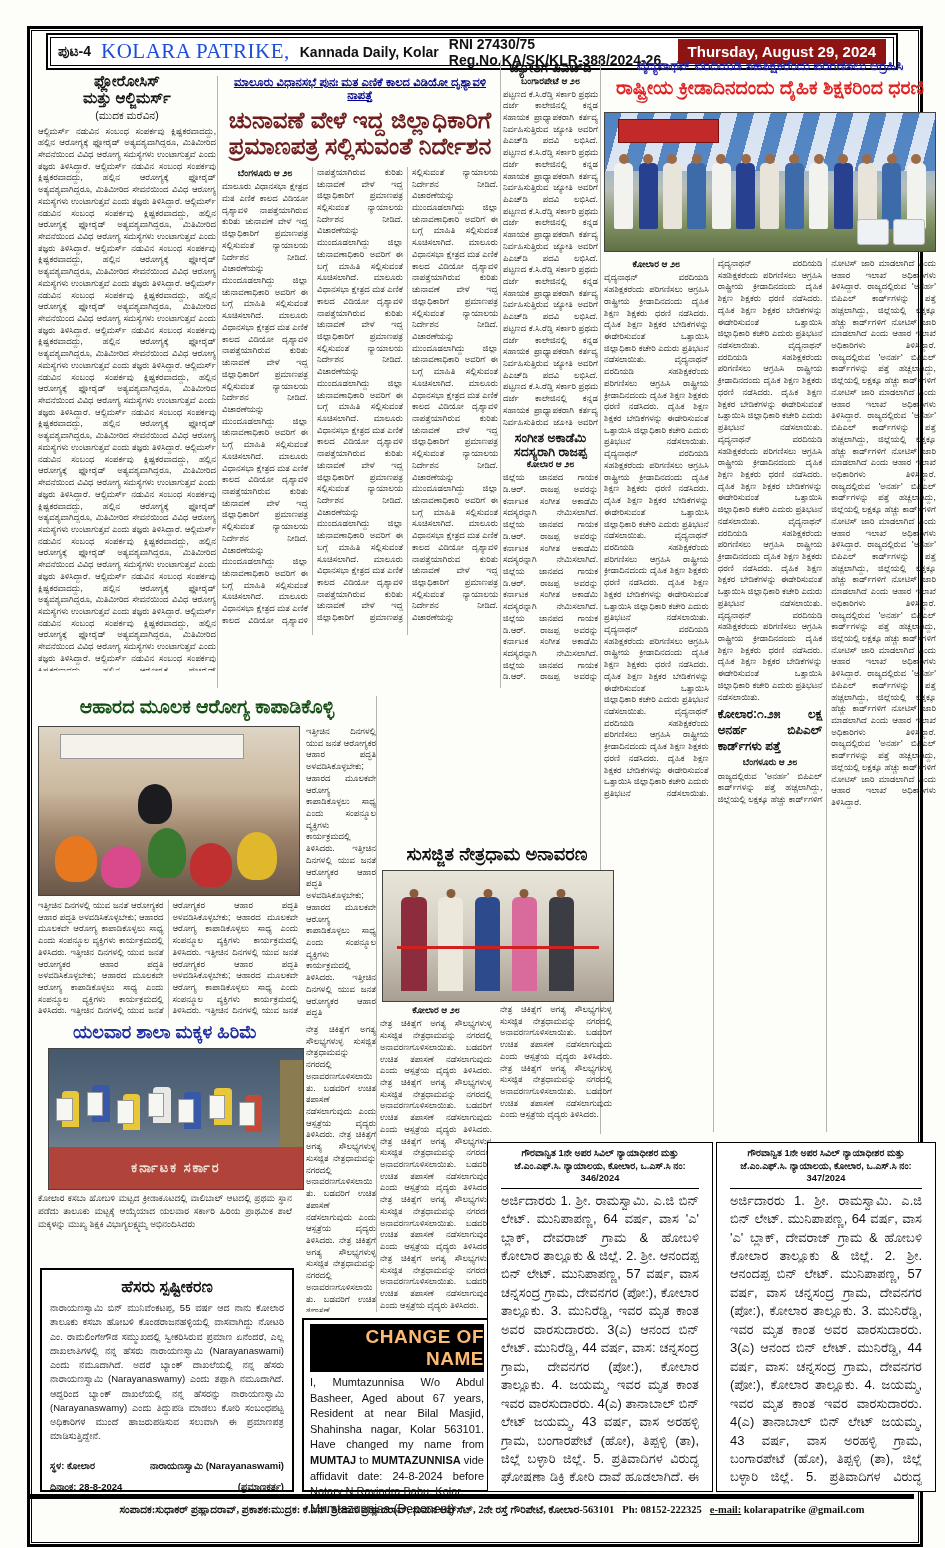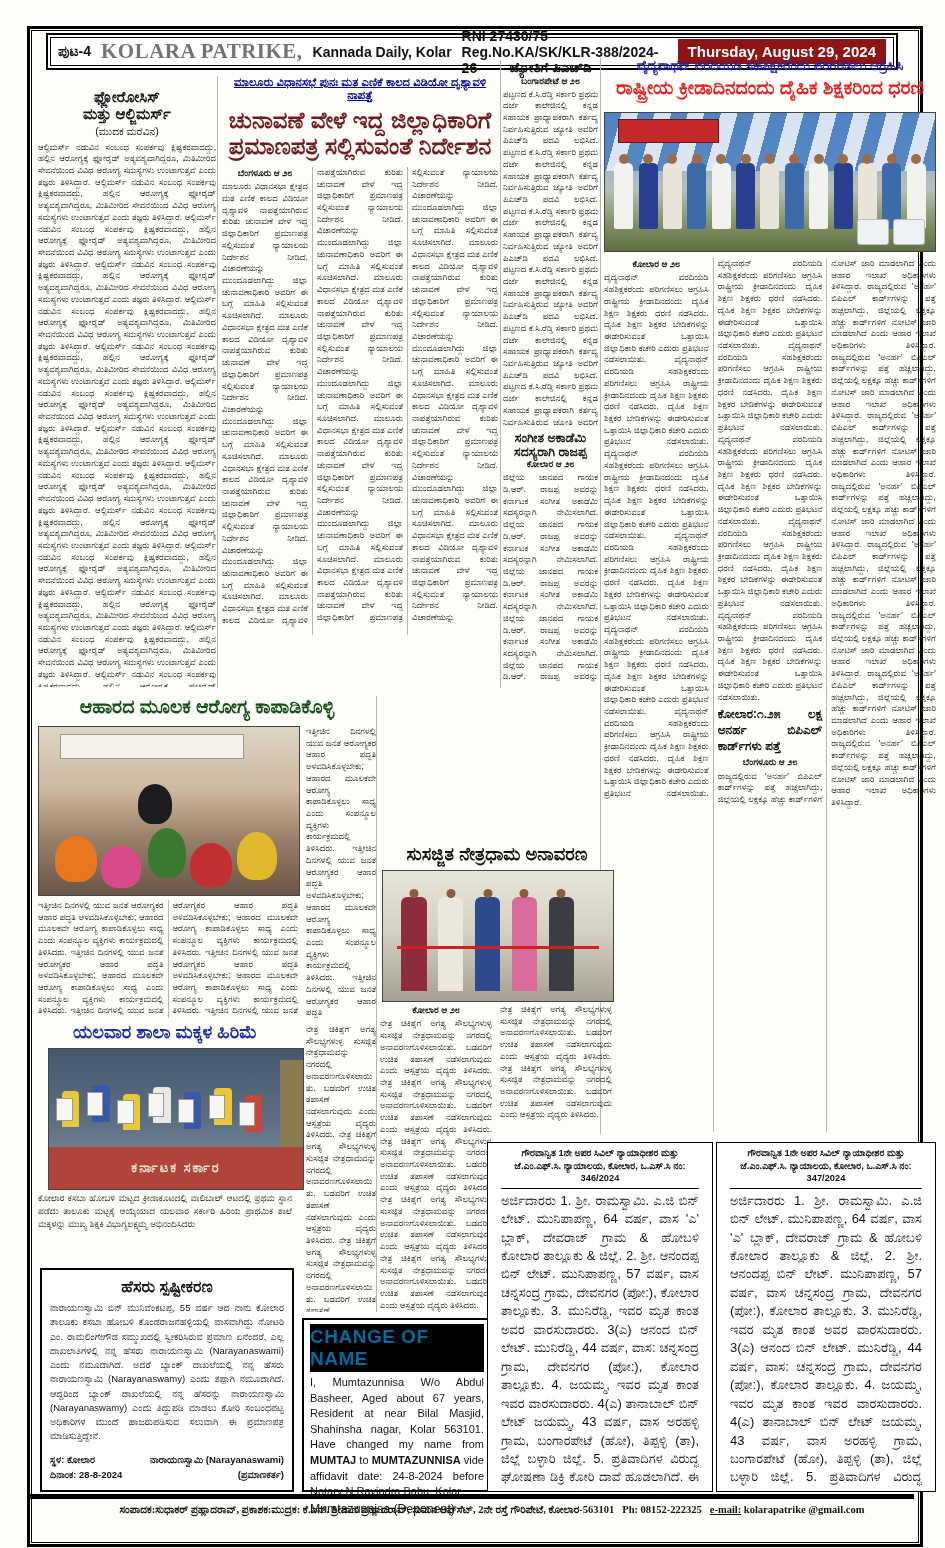--- a/index.html
+++ b/index.html
@@ -5,21 +5,21 @@
   html,body{margin:0;padding:0;background:#e8e8e4;}
   #page{position:relative;width:945px;height:1548px;background:#fdfdfa;margin:0 auto;
         font-family:"Liberation Sans","DejaVu Sans",sans-serif;color:#111;overflow:hidden;}
   .frame{position:absolute;left:27px;top:26px;width:890px;height:1515px;
          border:3px solid #000;box-shadow:inset 0 0 0 1px #fff,inset 0 0 0 2px #000;pointer-events:none;}
   
   .masthead{position:absolute;left:46px;top:33px;width:852px;height:37px;background:#fff;
             border:2px solid #000;box-shadow:inset 0 0 0 2px #fff,inset 0 0 0 3px #000;
             display:flex;align-items:center;gap:10px;padding:0 10px;box-sizing:border-box;}
   .m-page{font-weight:bold;font-size:14px;}
-  .m-title{color:#737373;font-weight:bold;font-size:21px;letter-spacing:.5px;font-family:"Liberation Serif","DejaVu Serif",serif;}
+  .m-title{color:#1d4ed8;font-weight:normal;font-size:21px;letter-spacing:.5px;font-family:"Liberation Serif","DejaVu Serif",serif;}
   .m-tag{font-weight:bold;font-size:14px;}
   .m-reg{font-weight:bold;font-size:14px;flex:1;}
   .m-date{background:#8e1414;color:#fff;font-weight:bold;font-size:15px;padding:4px 10px;white-space:nowrap;}
   
   .body-txt{font-size:8.5px;line-height:1.38;text-align:justify;overflow:hidden;word-break:break-word;}
   .dateline{font-weight:bold;text-align:center;font-size:9px;margin:0 0 2px 0;}
   .cols3{column-count:3;column-gap:9px;column-rule:1px solid #b5b5b0;}
   .cols2{column-count:2;column-gap:9px;column-rule:1px solid #b5b5b0;}
   .abs{position:absolute;box-sizing:border-box;}
   .hd{font-weight:bold;text-align:center;line-height:1.15;}
@@ -68,23 +68,23 @@
   .kid::after{content:'';position:absolute;top:18%;left:-30%;width:80%;height:60%;background:#f6f6f2;border:1px solid #999;}
   .wall{position:absolute;left:0;right:0;bottom:0;height:30%;background:#b0443a;
         display:flex;align-items:center;justify-content:center;color:#efe3d8;font-weight:bold;font-size:13px;letter-spacing:2px;}
   .graffiti{position:absolute;left:6%;bottom:18%;color:#cfd8e2;font-weight:bold;font-size:11px;letter-spacing:1px;}
   .khaki{position:absolute;right:0;top:8%;width:9%;height:92%;background:#8a7c50;}
   .caption{font-size:9px;line-height:1.45;text-align:justify;overflow:hidden;}
   
   .name-box{border:2px solid #000;padding:6px 8px;background:#fff;}
   .nb-title{font-size:16px;font-weight:bold;text-align:center;margin:2px 0 5px 0;}
   .nb-body{font-size:9.5px;line-height:1.5;text-align:justify;overflow:hidden;height:150px;}
-  .nb-row{display:flex;justify-content:space-between;font-size:9.5px;font-weight:bold;margin-top:3px;}
+  .nb-row{display:flex;justify-content:space-between;font-size:9.5px;font-weight:bold;margin-top:9px;}
   .change-box{border:2.5px solid #000;background:#fff;padding:4px 6px;}
-  .cb-title{background:#000;color:#0369a1;font-weight:bold;font-size:19px;text-align:left;padding:2px 0;letter-spacing:.5px;}
+  .cb-title{background:#000;color:#fdba74;font-weight:bold;font-size:19px;text-align:right;padding:2px 0;letter-spacing:.5px;}
   .cb-body{font-size:11px;line-height:1.42;text-align:justify;margin-top:3px;}
   .cb-sign{font-size:12.3px;margin-top:2px;}
   .legal{border:1.5px solid #000;background:#fff;padding:4px 13px;}
   .lg-hd{font-size:9.3px;font-weight:bold;text-align:center;line-height:1.35;border-bottom:1px solid #000;padding-bottom:3px;margin-bottom:3px;}
   .lg-body{font-size:13px;line-height:1.42;text-align:justify;overflow:hidden;}
   
   .footbar{position:absolute;left:30px;top:1494px;width:884px;height:5px;background:#000;}
   .footer{position:absolute;left:30px;top:1504px;width:884px;text-align:center;font-size:10.5px;font-weight:bold;
           font-family:"Liberation Serif","DejaVu Serif",serif;padding-left:20px;}
   .footer .em{text-decoration:underline;}
@@ -96,21 +96,21 @@
   <div class="frame"></div>
 
   <div class="masthead">
     <span class="m-page">ಪುಟ-4</span>
     <span class="m-title">KOLARA PATRIKE,</span>
     <span class="m-tag">Kannada Daily, Kolar</span>
     <span class="m-reg">RNI 27430/75 Reg.No.KA/SK/KLR-388/2024-26</span>
     <span class="m-date">Thursday, August 29, 2024</span>
   </div>
 
-  <div class="abs" style="left:38px;top:88px;width:178px;height:612px;">
+  <div class="abs" style="left:38px;top:72px;width:178px;height:612px;">
     <div class="hd la-title">ಫ್ಲೋರೋಸಿಸ್</div>
     <div class="hd la-title">ಮತ್ತು ಆಲ್ಜಿಮರ್ಸ್</div>
     <div class="la-sub">(ಮುದಕ ಮರೆವಿನ)</div>
     <div class="body-txt" style="height:545px;">ಆಲ್ಜಿಮರ್ಸ್ ನಡುವಿನ ಸಂಬಂಧ ಸಂಪರ್ಕವು ಕ್ಲಿಷ್ಟಕರವಾದದ್ದು, ಹಲ್ಲಿನ ಆರೋಗ್ಯಕ್ಕೆ ಫ್ಲೋರೈಡ್ ಅತ್ಯವಶ್ಯವಾಗಿದ್ದರೂ, ಮಿತಿಮೀರಿದ ಸೇವನೆಯಿಂದ ವಿವಿಧ ಆರೋಗ್ಯ ಸಮಸ್ಯೆಗಳು ಉಂಟಾಗುತ್ತವೆ ಎಂದು ತಜ್ಞರು ತಿಳಿಸಿದ್ದಾರೆ. ಆಲ್ಜಿಮರ್ಸ್ ನಡುವಿನ ಸಂಬಂಧ ಸಂಪರ್ಕವು ಕ್ಲಿಷ್ಟಕರವಾದದ್ದು, ಹಲ್ಲಿನ ಆರೋಗ್ಯಕ್ಕೆ ಫ್ಲೋರೈಡ್ ಅತ್ಯವಶ್ಯವಾಗಿದ್ದರೂ, ಮಿತಿಮೀರಿದ ಸೇವನೆಯಿಂದ ವಿವಿಧ ಆರೋಗ್ಯ ಸಮಸ್ಯೆಗಳು ಉಂಟಾಗುತ್ತವೆ ಎಂದು ತಜ್ಞರು ತಿಳಿಸಿದ್ದಾರೆ. ಆಲ್ಜಿಮರ್ಸ್ ನಡುವಿನ ಸಂಬಂಧ ಸಂಪರ್ಕವು ಕ್ಲಿಷ್ಟಕರವಾದದ್ದು, ಹಲ್ಲಿನ ಆರೋಗ್ಯಕ್ಕೆ ಫ್ಲೋರೈಡ್ ಅತ್ಯವಶ್ಯವಾಗಿದ್ದರೂ, ಮಿತಿಮೀರಿದ ಸೇವನೆಯಿಂದ ವಿವಿಧ ಆರೋಗ್ಯ ಸಮಸ್ಯೆಗಳು ಉಂಟಾಗುತ್ತವೆ ಎಂದು ತಜ್ಞರು ತಿಳಿಸಿದ್ದಾರೆ. ಆಲ್ಜಿಮರ್ಸ್ ನಡುವಿನ ಸಂಬಂಧ ಸಂಪರ್ಕವು ಕ್ಲಿಷ್ಟಕರವಾದದ್ದು, ಹಲ್ಲಿನ ಆರೋಗ್ಯಕ್ಕೆ ಫ್ಲೋರೈಡ್ ಅತ್ಯವಶ್ಯವಾಗಿದ್ದರೂ, ಮಿತಿಮೀರಿದ ಸೇವನೆಯಿಂದ ವಿವಿಧ ಆರೋಗ್ಯ ಸಮಸ್ಯೆಗಳು ಉಂಟಾಗುತ್ತವೆ ಎಂದು ತಜ್ಞರು ತಿಳಿಸಿದ್ದಾರೆ. ಆಲ್ಜಿಮರ್ಸ್ ನಡುವಿನ ಸಂಬಂಧ ಸಂಪರ್ಕವು ಕ್ಲಿಷ್ಟಕರವಾದದ್ದು, ಹಲ್ಲಿನ ಆರೋಗ್ಯಕ್ಕೆ ಫ್ಲೋರೈಡ್ ಅತ್ಯವಶ್ಯವಾಗಿದ್ದರೂ, ಮಿತಿಮೀರಿದ ಸೇವನೆಯಿಂದ ವಿವಿಧ ಆರೋಗ್ಯ ಸಮಸ್ಯೆಗಳು ಉಂಟಾಗುತ್ತವೆ ಎಂದು ತಜ್ಞರು ತಿಳಿಸಿದ್ದಾರೆ. ಆಲ್ಜಿಮರ್ಸ್ ನಡುವಿನ ಸಂಬಂಧ ಸಂಪರ್ಕವು ಕ್ಲಿಷ್ಟಕರವಾದದ್ದು, ಹಲ್ಲಿನ ಆರೋಗ್ಯಕ್ಕೆ ಫ್ಲೋರೈಡ್ ಅತ್ಯವಶ್ಯವಾಗಿದ್ದರೂ, ಮಿತಿಮೀರಿದ ಸೇವನೆಯಿಂದ ವಿವಿಧ ಆರೋಗ್ಯ ಸಮಸ್ಯೆಗಳು ಉಂಟಾಗುತ್ತವೆ ಎಂದು ತಜ್ಞರು ತಿಳಿಸಿದ್ದಾರೆ. ಆಲ್ಜಿಮರ್ಸ್ ನಡುವಿನ ಸಂಬಂಧ ಸಂಪರ್ಕವು ಕ್ಲಿಷ್ಟಕರವಾದದ್ದು, ಹಲ್ಲಿನ ಆರೋಗ್ಯಕ್ಕೆ ಫ್ಲೋರೈಡ್ ಅತ್ಯವಶ್ಯವಾಗಿದ್ದರೂ, ಮಿತಿಮೀರಿದ ಸೇವನೆಯಿಂದ ವಿವಿಧ ಆರೋಗ್ಯ ಸಮಸ್ಯೆಗಳು ಉಂಟಾಗುತ್ತವೆ ಎಂದು ತಜ್ಞರು ತಿಳಿಸಿದ್ದಾರೆ. ಆಲ್ಜಿಮರ್ಸ್ ನಡುವಿನ ಸಂಬಂಧ ಸಂಪರ್ಕವು ಕ್ಲಿಷ್ಟಕರವಾದದ್ದು, ಹಲ್ಲಿನ ಆರೋಗ್ಯಕ್ಕೆ ಫ್ಲೋರೈಡ್ ಅತ್ಯವಶ್ಯವಾಗಿದ್ದರೂ, ಮಿತಿಮೀರಿದ ಸೇವನೆಯಿಂದ ವಿವಿಧ ಆರೋಗ್ಯ ಸಮಸ್ಯೆಗಳು ಉಂಟಾಗುತ್ತವೆ ಎಂದು ತಜ್ಞರು ತಿಳಿಸಿದ್ದಾರೆ. ಆಲ್ಜಿಮರ್ಸ್ ನಡುವಿನ ಸಂಬಂಧ ಸಂಪರ್ಕವು ಕ್ಲಿಷ್ಟಕರವಾದದ್ದು, ಹಲ್ಲಿನ ಆರೋಗ್ಯಕ್ಕೆ ಫ್ಲೋರೈಡ್ ಅತ್ಯವಶ್ಯವಾಗಿದ್ದರೂ, ಮಿತಿಮೀರಿದ ಸೇವನೆಯಿಂದ ವಿವಿಧ ಆರೋಗ್ಯ ಸಮಸ್ಯೆಗಳು ಉಂಟಾಗುತ್ತವೆ ಎಂದು ತಜ್ಞರು ತಿಳಿಸಿದ್ದಾರೆ. ಆಲ್ಜಿಮರ್ಸ್ ನಡುವಿನ ಸಂಬಂಧ ಸಂಪರ್ಕವು ಕ್ಲಿಷ್ಟಕರವಾದದ್ದು, ಹಲ್ಲಿನ ಆರೋಗ್ಯಕ್ಕೆ ಫ್ಲೋರೈಡ್ ಅತ್ಯವಶ್ಯವಾಗಿದ್ದರೂ, ಮಿತಿಮೀರಿದ ಸೇವನೆಯಿಂದ ವಿವಿಧ ಆರೋಗ್ಯ ಸಮಸ್ಯೆಗಳು ಉಂಟಾಗುತ್ತವೆ ಎಂದು ತಜ್ಞರು ತಿಳಿಸಿದ್ದಾರೆ. ಆಲ್ಜಿಮರ್ಸ್ ನಡುವಿನ ಸಂಬಂಧ ಸಂಪರ್ಕವು ಕ್ಲಿಷ್ಟಕರವಾದದ್ದು, ಹಲ್ಲಿನ ಆರೋಗ್ಯಕ್ಕೆ ಫ್ಲೋರೈಡ್ ಅತ್ಯವಶ್ಯವಾಗಿದ್ದರೂ, ಮಿತಿಮೀರಿದ ಸೇವನೆಯಿಂದ ವಿವಿಧ ಆರೋಗ್ಯ ಸಮಸ್ಯೆಗಳು ಉಂಟಾಗುತ್ತವೆ ಎಂದು ತಜ್ಞರು ತಿಳಿಸಿದ್ದಾರೆ. ಆಲ್ಜಿಮರ್ಸ್ ನಡುವಿನ ಸಂಬಂಧ ಸಂಪರ್ಕವು ಕ್ಲಿಷ್ಟಕರವಾದದ್ದು, ಹಲ್ಲಿನ ಆರೋಗ್ಯಕ್ಕೆ ಫ್ಲೋರೈಡ್ ಅತ್ಯವಶ್ಯವಾಗಿದ್ದರೂ, ಮಿತಿಮೀರಿದ ಸೇವನೆಯಿಂದ ವಿವಿಧ ಆರೋಗ್ಯ ಸಮಸ್ಯೆಗಳು ಉಂಟಾಗುತ್ತವೆ ಎಂದು ತಜ್ಞರು ತಿಳಿಸಿದ್ದಾರೆ. ಆಲ್ಜಿಮರ್ಸ್ ನಡುವಿನ ಸಂಬಂಧ ಸಂಪರ್ಕವು ಕ್ಲಿಷ್ಟಕರವಾದದ್ದು, ಹಲ್ಲಿನ ಆರೋಗ್ಯಕ್ಕೆ ಫ್ಲೋರೈಡ್ ಅತ್ಯವಶ್ಯವಾಗಿದ್ದರೂ, ಮಿತಿಮೀರಿದ ಸೇವನೆಯಿಂದ ವಿವಿಧ ಆರೋಗ್ಯ ಸಮಸ್ಯೆಗಳು ಉಂಟಾಗುತ್ತವೆ ಎಂದು ತಜ್ಞರು ತಿಳಿಸಿದ್ದಾರೆ. ಆಲ್ಜಿಮರ್ಸ್ ನಡುವಿನ ಸಂಬಂಧ ಸಂಪರ್ಕವು ಕ್ಲಿಷ್ಟಕರವಾದದ್ದು, ಹಲ್ಲಿನ ಆರೋಗ್ಯಕ್ಕೆ ಫ್ಲೋರೈಡ್ ಅತ್ಯವಶ್ಯವಾಗಿದ್ದರೂ, ಮಿತಿಮೀರಿದ ಸೇವನೆಯಿಂದ ವಿವಿಧ ಆರೋಗ್ಯ ಸಮಸ್ಯೆಗಳು ಉಂಟಾಗುತ್ತವೆ ಎಂದು ತಜ್ಞರು ತಿಳಿಸಿದ್ದಾರೆ.</div>
   </div>
   <div class="vline" style="left:217px;top:76px;height:612px;"></div>
 
   <div class="abs" style="left:222px;top:76px;width:276px;height:612px;">
     <div class="kicker">ಮಾಲೂರು ವಿಧಾನಸಭೆ ಪುನಃ ಮತ ಎಣಿಕೆ ಕಾಲದ ವಿಡಿಯೋ ದೃಶ್ಯಾವಳಿ ನಾಪತ್ತೆ</div>
     <div class="hd main-hd">ಚುನಾವಣೆ ವೇಳೆ ಇದ್ದ ಜಿಲ್ಲಾಧಿಕಾರಿಗೆ ಪ್ರಮಾಣಪತ್ರ ಸಲ್ಲಿಸುವಂತೆ ನಿರ್ದೇಶನ</div>

